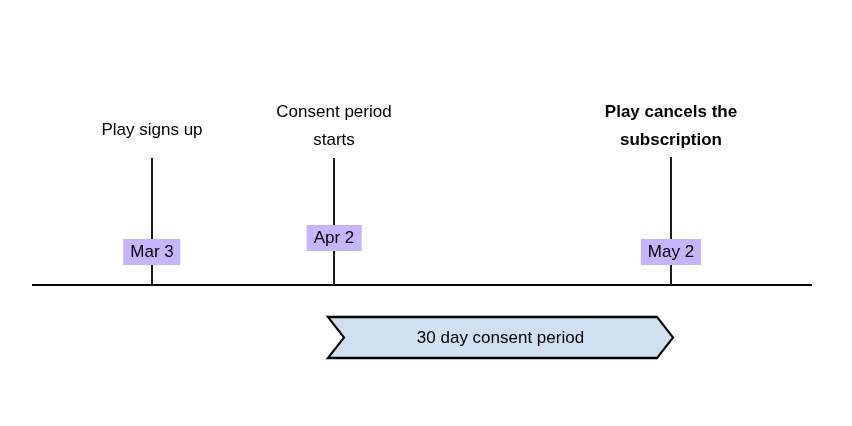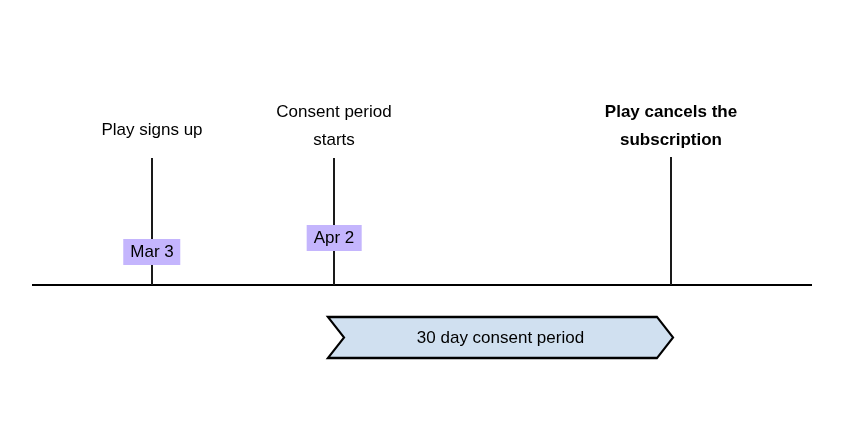--- a/index.html
+++ b/index.html
@@ -102,20 +102,21 @@
   <div class="date-chip" style="left:152px; top:239px;">Mar 3</div>
 
   <div class="event-title" style="left:334px; top:98px; width:200px;">Consent period
 starts</div>
   <div class="tick" style="left:333px; top:158px; height:127px;"></div>
   <div class="date-chip" style="left:334px; top:225px;">Apr 2</div>
 
   <div class="event-title" style="left:671px; top:98px; width:210px;font-weight:bold;">Play cancels the
 subscription</div>
   <div class="tick" style="left:670px; top:157px; height:128px;"></div>
+  <div class="date-chip" style="left:671px; top:239px;">May 2</div>
 
   <div class="banner">
     <svg viewBox="0 0 345 33" preserveAspectRatio="none">
       <polygon points="0,0 329,0 345,16.5 329,33 0,33 16,16.5" fill="#d0e0f0" stroke="#000000" stroke-width="2" stroke-linejoin="miter"></polygon>
     </svg>
     <div class="banner-label">30 day consent period</div>
   </div>
 
 </div>
 

